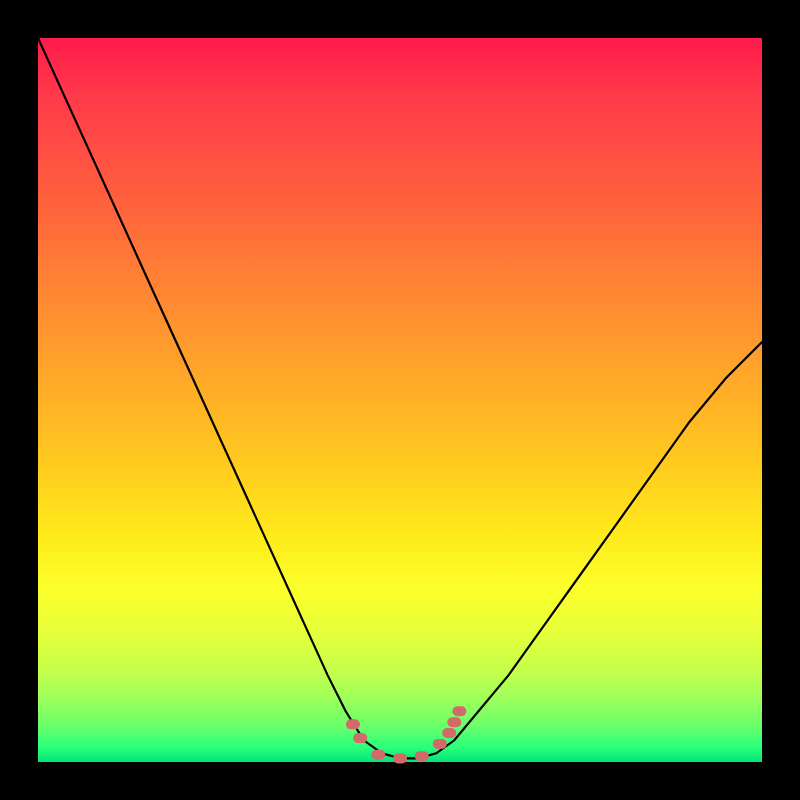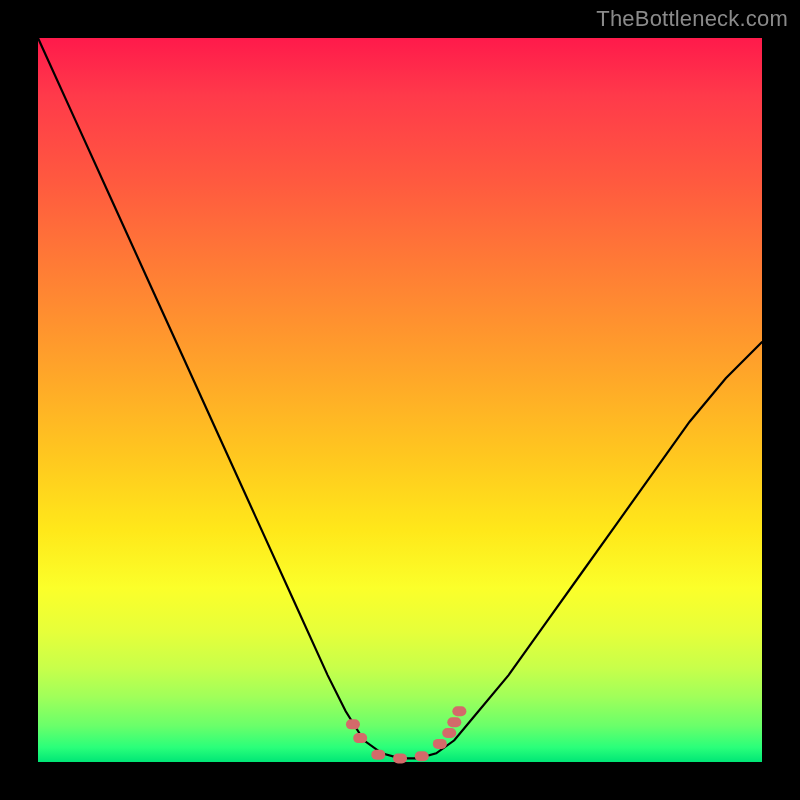--- a/index.html
+++ b/index.html
@@ -69,21 +69,20 @@
   }
   .marker {
     fill: #d36a6a;
     stroke: none;
   }
 </style>
 </head>
 <body>
 
 <div class="frame">
-  <div class="watermark">TheBottleneck.com</div>
 
   <div class="plot-area">
     <svg class="curve" viewBox="0 0 724 724">
       <path id="curve-path" class="curve-path" d="M0.00 0.00 L36.20 79.64 L72.40 159.28 L108.60 238.92 L144.80 318.56 L181.00 398.20 L217.20 477.84 L253.40 557.48 L289.60 637.12 L307.70 673.32 L325.80 702.28 L343.90 715.31 L362.00 720.38 L380.10 720.38 L398.20 715.31 L416.30 702.28 L434.40 680.56 L470.60 637.12 L506.80 586.44 L543.00 535.76 L579.20 485.08 L615.40 434.40 L651.60 383.72 L687.80 340.28 L724.00 304.08"></path>
       <g id="markers-group">
           <rect x="307.94" y="681.35" width="14" height="10" rx="5" ry="5" class="marker"></rect>
           <rect x="315.18" y="695.11" width="14" height="10" rx="5" ry="5" class="marker"></rect>
           <rect x="333.28" y="711.76" width="14" height="10" rx="5" ry="5" class="marker"></rect>
           <rect x="355.00" y="715.38" width="14" height="10" rx="5" ry="5" class="marker"></rect>
           <rect x="376.72" y="713.21" width="14" height="10" rx="5" ry="5" class="marker"></rect>

